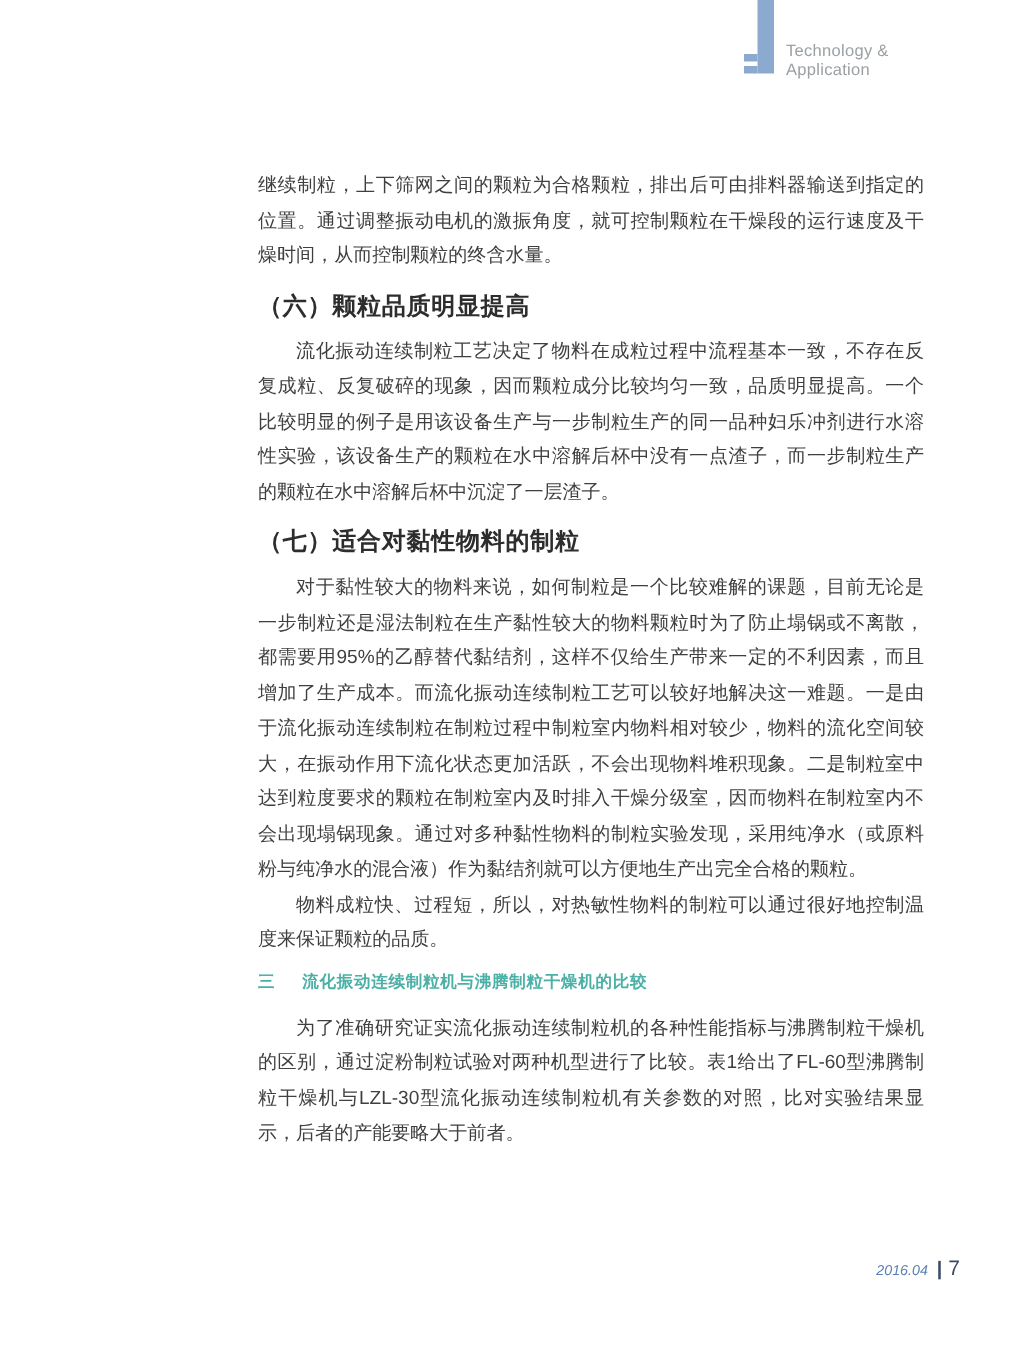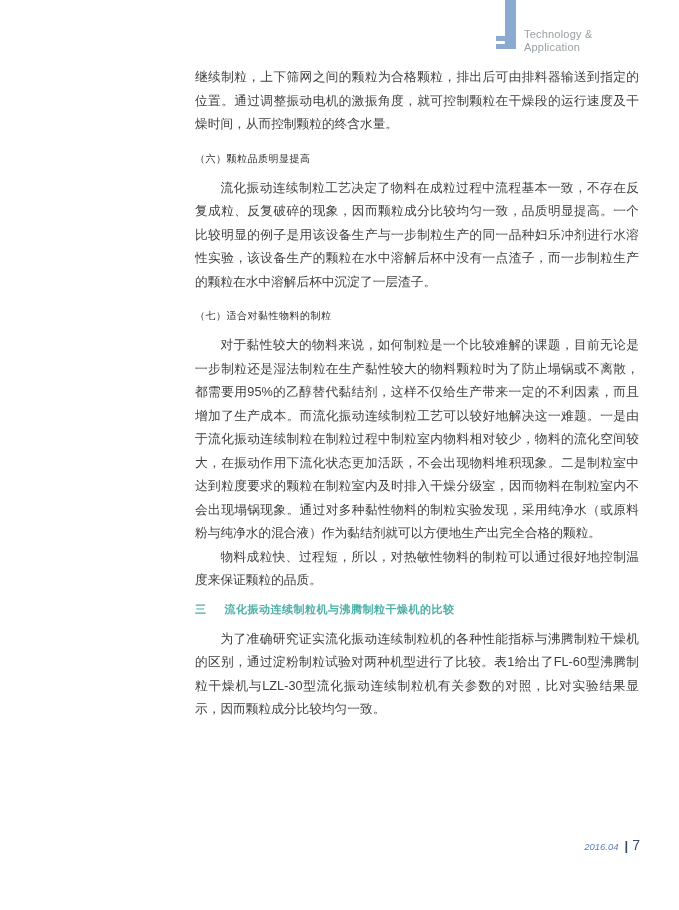--- a/index.html
+++ b/index.html
@@ -40,38 +40,38 @@
   .logo-arm.arm2 { top: 44px; }
   .tagline {
     position: absolute; left: 524px; top: 28px;
     color: var(--tagline-gray);
     font-size: 11px; line-height: 13px;
     letter-spacing: 0.2px;
   }
 
   
   .content {
-    position: absolute; left: 195px; top: 0;
+    position: absolute; left: 172px; top: 0;
     width: 444px;
-    padding-top: 66px;
+    padding-top: 112px;
   }
   .body-text {
     margin: 0;
     font-size: 12.7px;
     line-height: 23.5px;
     color: var(--body-text);
     text-align: justify;
     text-indent: 2em;
   }
   .body-text.no-indent { text-indent: 0; }
   .sub-heading {
     margin: 12px 0 8px 0;
-    font-size: 10px; line-height: 20px;
+    font-size: 16px; line-height: 20px;
     color: var(--heading-text);
-    font-weight: normal;
+    font-weight: bold;
     letter-spacing: 0.5px;
   }
   .chapter-heading {
     margin: 5px 0 8px 0;
     font-size: 11px; line-height: 22px;
     color: var(--accent-teal);
     font-weight: bold;
     letter-spacing: 0.5px;
   }
   .ch-num { margin-right: 18px; }
@@ -123,21 +123,21 @@
     <p class="body-text">流化振动连续制粒工艺决定了物料在成粒过程中流程基本一致，不存在反复成粒、反复破碎的现象，因而颗粒成分比较均匀一致，品质明显提高。一个比较明显的例子是用该设备生产与一步制粒生产的同一品种妇乐冲剂进行水溶性实验，该设备生产的颗粒在水中溶解后杯中没有一点渣子，而一步制粒生产的颗粒在水中溶解后杯中沉淀了一层渣子。</p>
 
     <h3 class="sub-heading">（七）适合对黏性物料的制粒</h3>
     <p class="body-text">对于黏性较大的物料来说，如何制粒是一个比较难解的课题，目前无论是一步制粒还是湿法制粒在生产黏性较大的物料颗粒时为了防止塌锅或不离散，都需要用95%的乙醇替代黏结剂，这样不仅给生产带来一定的不利因素，而且增加了生产成本。而流化振动连续制粒工艺可以较好地解决这一难题。一是由于流化振动连续制粒在制粒过程中制粒室内物料相对较少，物料的流化空间较大，在振动作用下流化状态更加活跃，不会出现物料堆积现象。二是制粒室中达到粒度要求的颗粒在制粒室内及时排入干燥分级室，因而物料在制粒室内不会出现塌锅现象。通过对多种黏性物料的制粒实验发现，采用纯净水（或原料粉与纯净水的混合液）作为黏结剂就可以方便地生产出完全合格的颗粒。</p>
 
     <p class="body-text">物料成粒快、过程短，所以，对热敏性物料的制粒可以通过很好地控制温度来保证颗粒的品质。</p>
 
     <h2 class="chapter-heading">
       <span class="ch-num">三</span><span class="ch-title">流化振动连续制粒机与沸腾制粒干燥机的比较</span>
     </h2>
-    <p class="body-text">为了准确研究证实流化振动连续制粒机的各种性能指标与沸腾制粒干燥机的区别，通过淀粉制粒试验对两种机型进行了比较。表1给出了FL-60型沸腾制粒干燥机与LZL-30型流化振动连续制粒机有关参数的对照，比对实验结果显示，因而颗粒成分比较均匀一致。</p>
+    <p class="body-text">为了准确研究证实流化振动连续制粒机的各种性能指标与沸腾制粒干燥机的区别，通过淀粉制粒试验对两种机型进行了比较。表1给出了FL-60型沸腾制粒干燥机与LZL-30型流化振动连续制粒机有关参数的对照，比对实验结果显示，后者的产能要略大于前者。</p>
   </main>
 
   <div class="page-footer">
     <span class="footer-date">2016.04</span>
     <span class="footer-sep">|</span>
     <span class="footer-page">7</span>
   </div>
 
 </div>
 

